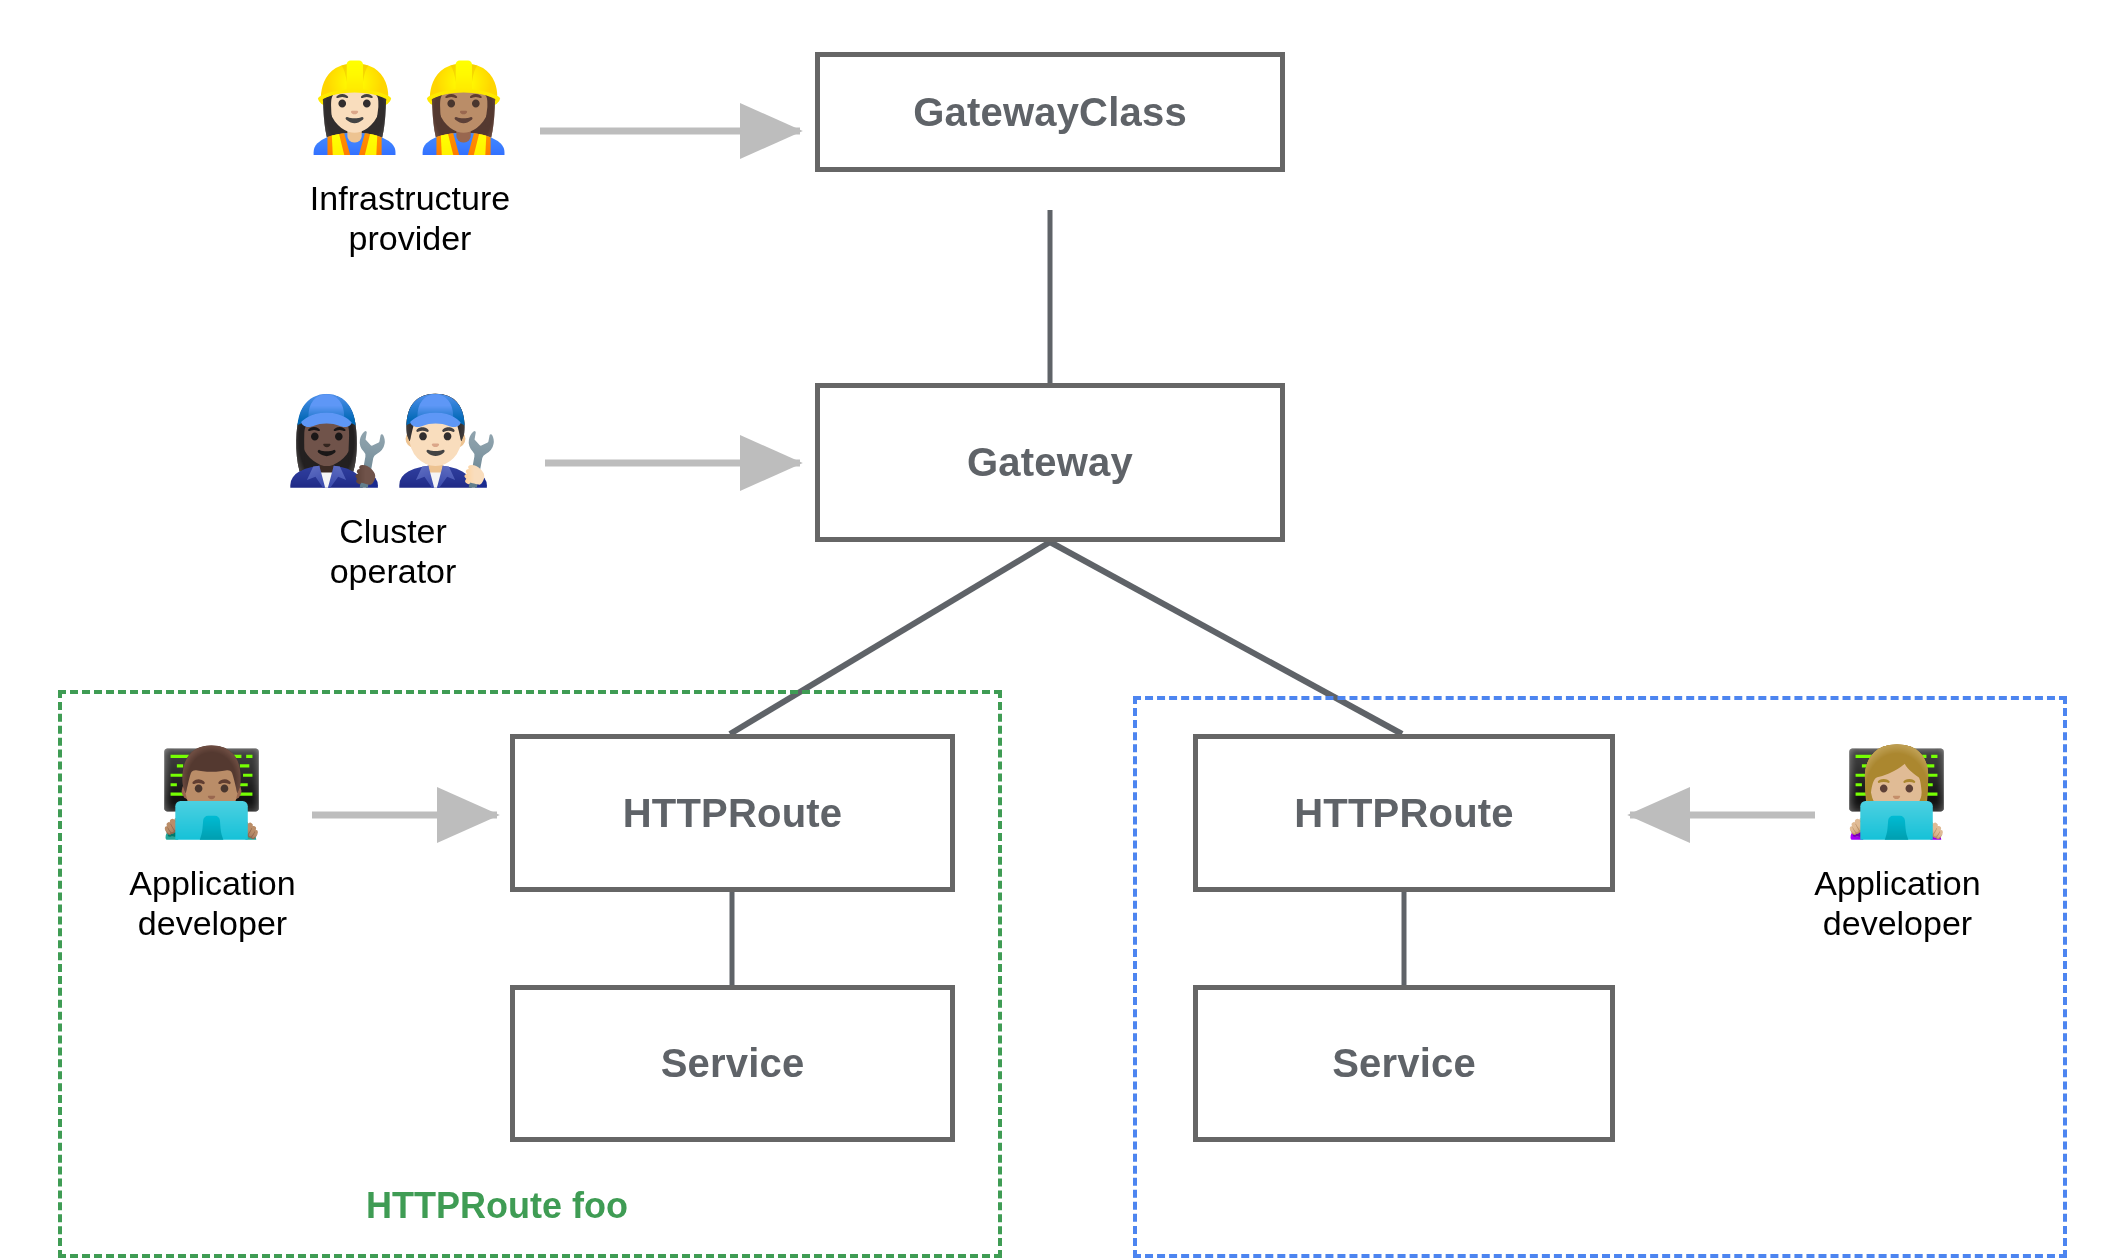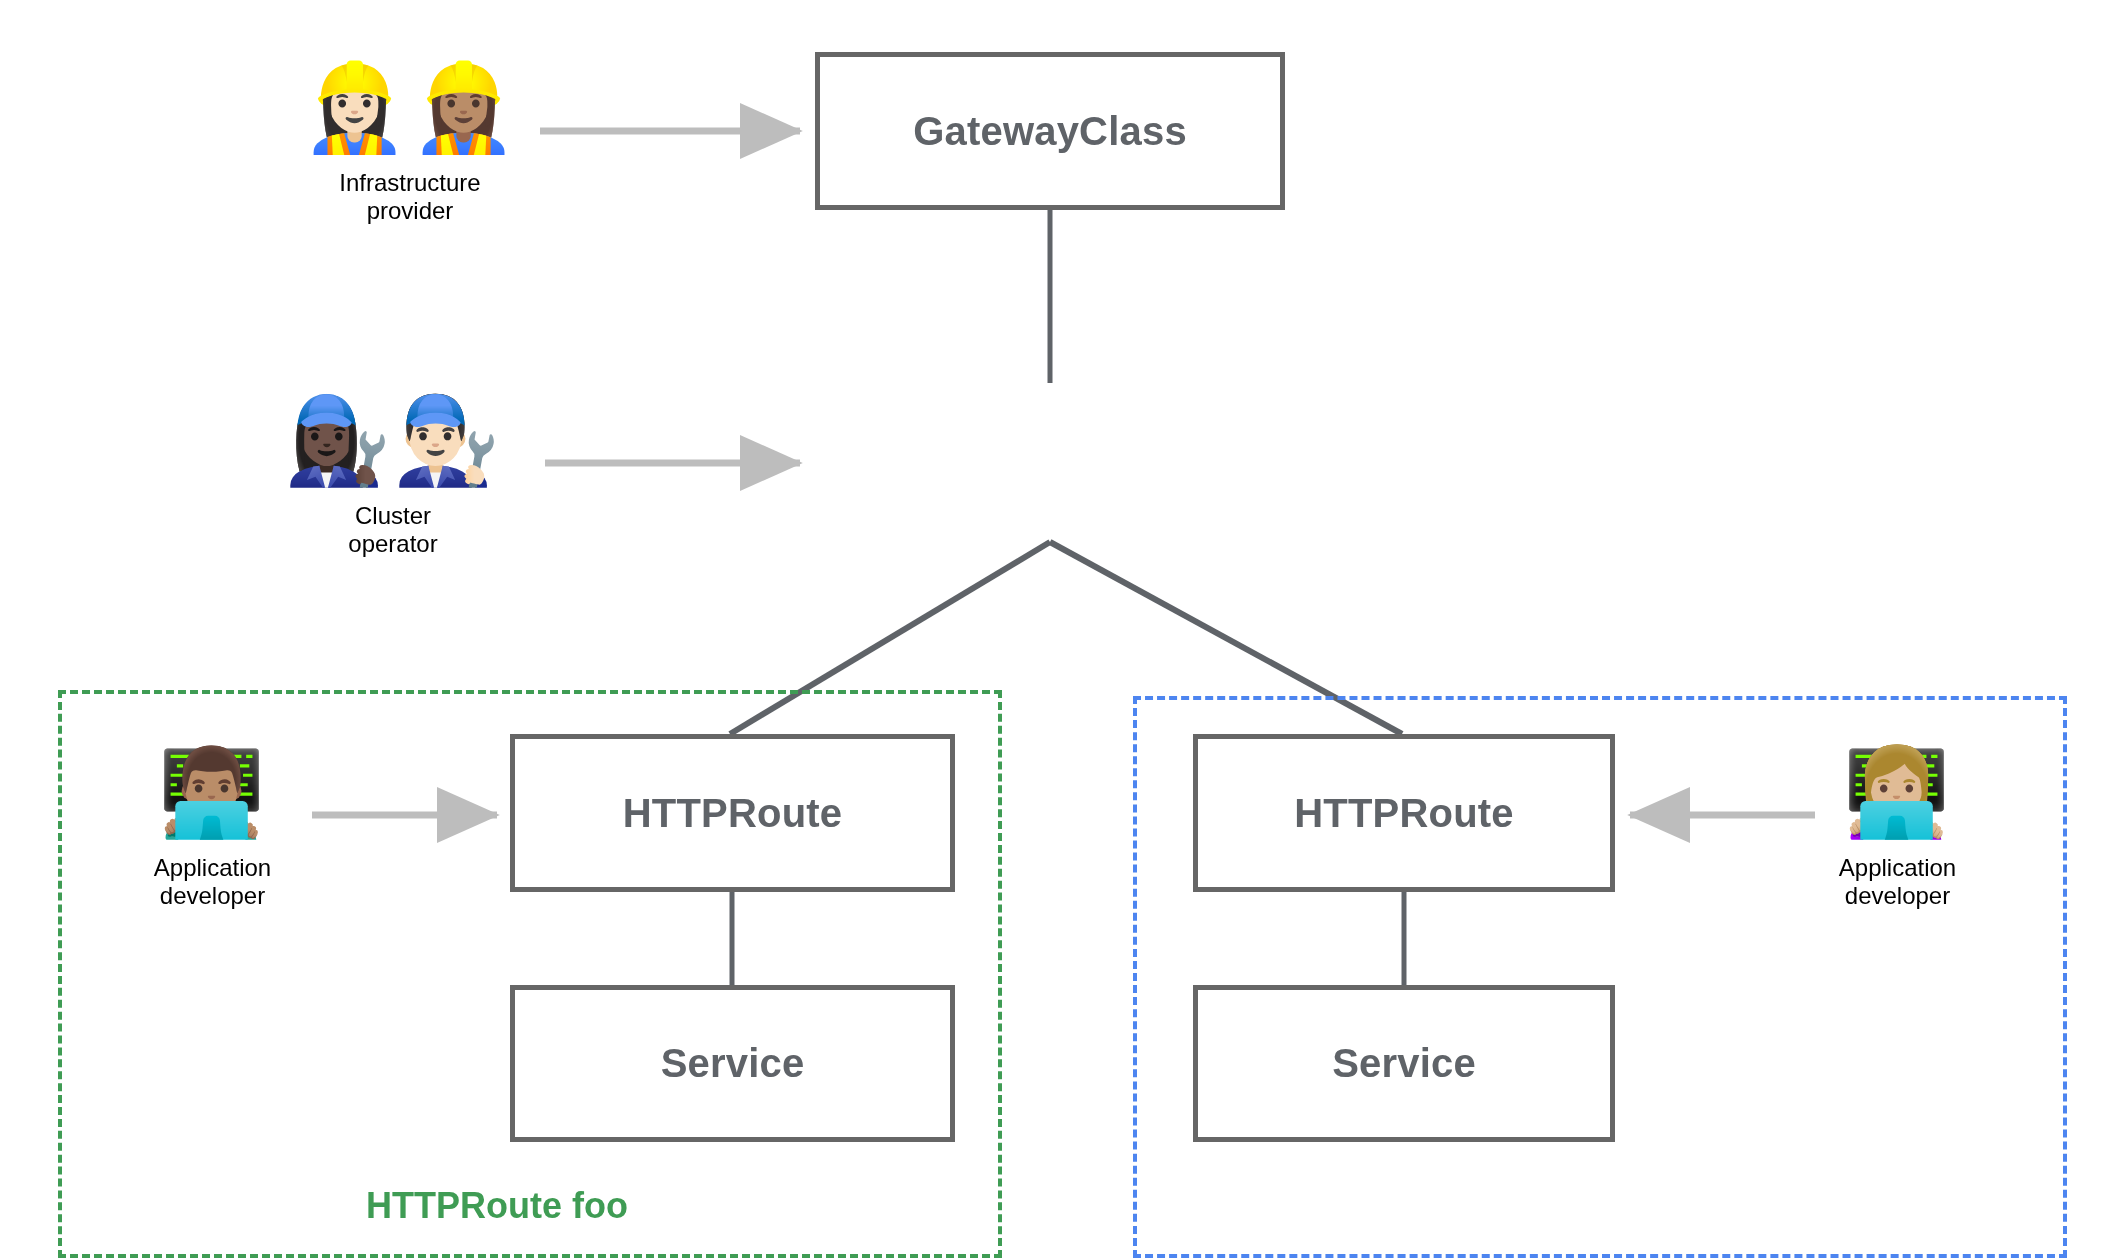--- a/index.html
+++ b/index.html
@@ -77,22 +77,22 @@
   .persona-emoji {
     font-size: 86px;
     line-height: 1;
     white-space: nowrap;
     letter-spacing: 2px;
     height: 104px;
     display: flex;
     align-items: center;
   }
   .persona-name {
-    margin-top: 10px;
-    font-size: 24px;
+    margin-top: 20px;
+    font-size: 34px;
     line-height: 1.17;
     color: #000000;
     text-align: center;
     white-space: pre-line;
   }
 </style>
 </head>
 <body>
 
 <div id="canvas">
@@ -118,24 +118,27 @@
     <line x1="545" y1="463" x2="800" y2="463" stroke="#bdbdbd" stroke-width="7" marker-end="url(#arrowhead)"></line>
     <line x1="312" y1="815" x2="497" y2="815" stroke="#bdbdbd" stroke-width="7" marker-end="url(#arrowhead)"></line>
     <line x1="1815" y1="815" x2="1630" y2="815" stroke="#bdbdbd" stroke-width="7" marker-end="url(#arrowhead)"></line>
   </svg>
 
   <div class="namespace ns-foo" style="left:58px; top:690px; width:944px; height:568px;"></div>
   <div class="ns-label ns-label-foo" style="left:366px; top:1185px;">HTTPRoute foo</div>
 
   <div class="namespace ns-bar" style="left:1133px; top:696px; width:934px; height:562px;"></div>
 
-  <div class="node" style="left:815px; top:52px; width:470px; height:158px;">
+  <div class="node" style="left:815px; top:52px; width:470px; height:120px;">
     <span class="node-label">GatewayClass</span>
   </div>
 
+  <div class="node" style="left:815px; top:383px; width:470px; height:159px;">
+    <span class="node-label">Gateway</span>
+  </div>
 
   <div class="node" style="left:510px; top:734px; width:445px; height:158px;">
     <span class="node-label">HTTPRoute</span>
   </div>
 
   <div class="node" style="left:510px; top:985px; width:445px; height:157px;">
     <span class="node-label">Service</span>
   </div>
 
   <div class="node" style="left:1193px; top:734px; width:422px; height:158px;">

